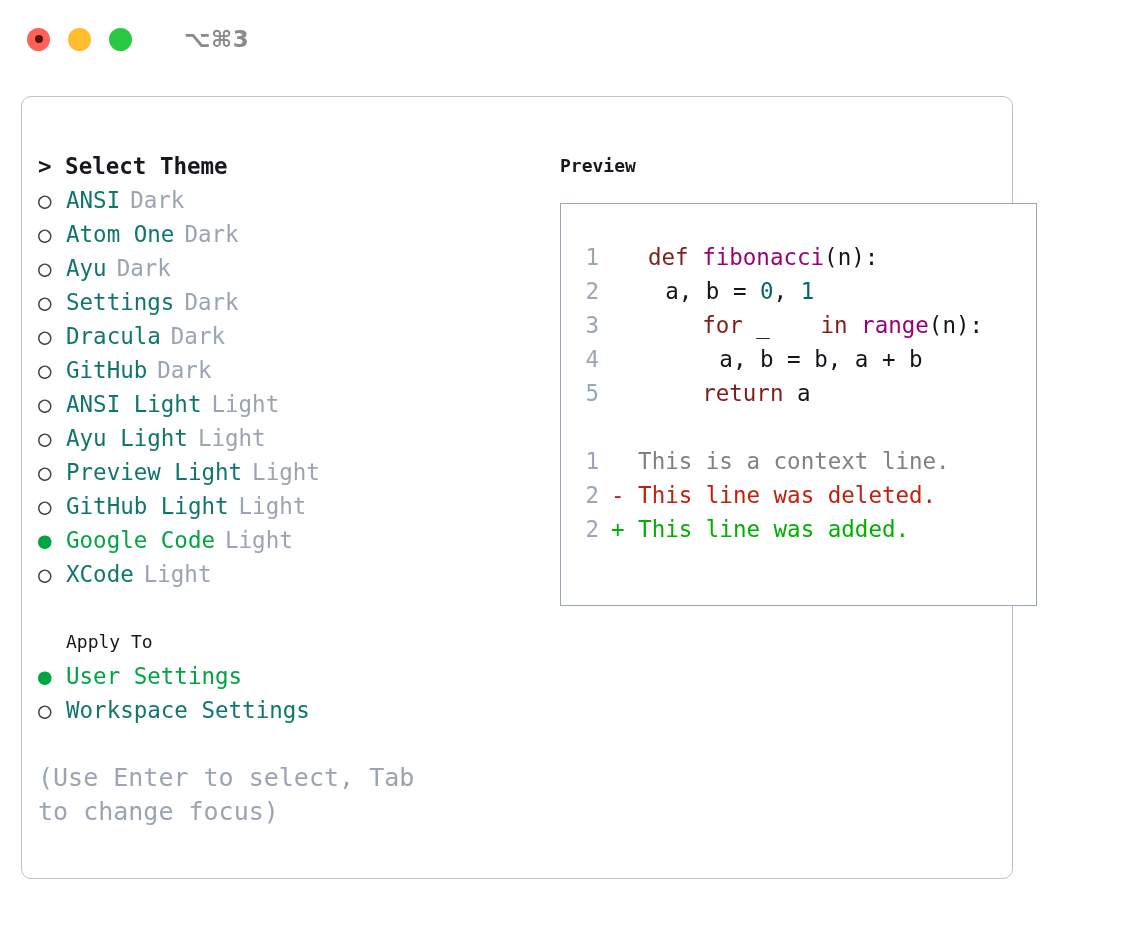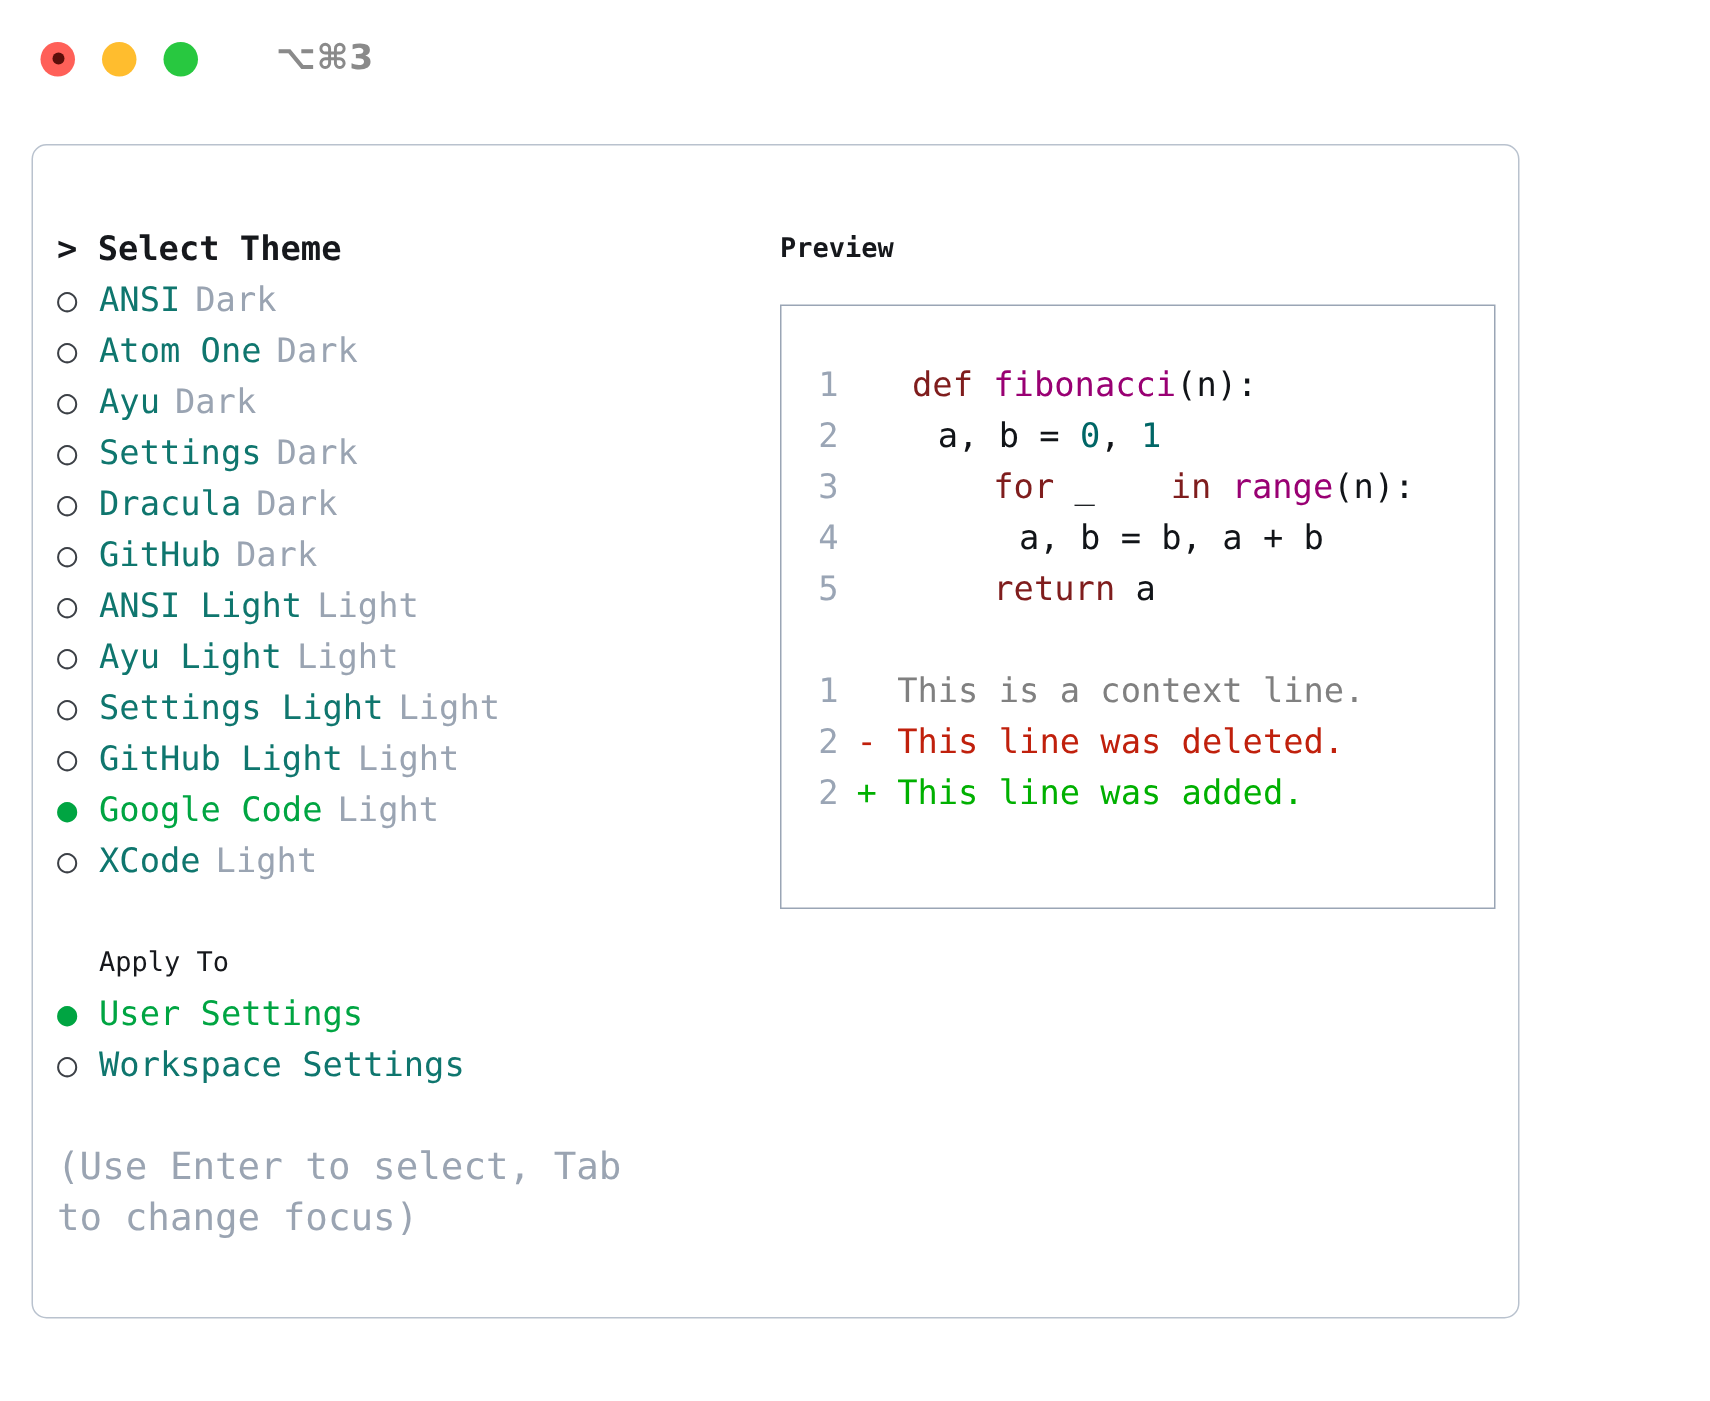--- a/index.html
+++ b/index.html
@@ -76,20 +76,21 @@
     border: 1.5px solid #b9c2ce;
     border-radius: 10px;
     box-sizing: border-box;
     background: #ffffff;
   }
 
   #panel-inner {
     position: absolute;
     left: 0; top: 0; right: 0; bottom: 0;
     display: flex;
+    gap: 40px;
   }
 
   
   #left-col {
     width: 460px;
     padding: 52px 0 0 16px;
     box-sizing: border-box;
   }
 
   .list-header {
@@ -222,21 +223,21 @@
 
         <div id="theme-options">
             <div class="opt-row"><span class="bullet bullet-off">○</span><span class="opt-label">ANSI</span><span class="opt-tag">Dark</span></div>
             <div class="opt-row"><span class="bullet bullet-off">○</span><span class="opt-label">Atom One</span><span class="opt-tag">Dark</span></div>
             <div class="opt-row"><span class="bullet bullet-off">○</span><span class="opt-label">Ayu</span><span class="opt-tag">Dark</span></div>
             <div class="opt-row"><span class="bullet bullet-off">○</span><span class="opt-label">Settings</span><span class="opt-tag">Dark</span></div>
             <div class="opt-row"><span class="bullet bullet-off">○</span><span class="opt-label">Dracula</span><span class="opt-tag">Dark</span></div>
             <div class="opt-row"><span class="bullet bullet-off">○</span><span class="opt-label">GitHub</span><span class="opt-tag">Dark</span></div>
             <div class="opt-row"><span class="bullet bullet-off">○</span><span class="opt-label">ANSI Light</span><span class="opt-tag">Light</span></div>
             <div class="opt-row"><span class="bullet bullet-off">○</span><span class="opt-label">Ayu Light</span><span class="opt-tag">Light</span></div>
-            <div class="opt-row"><span class="bullet bullet-off">○</span><span class="opt-label">Settings Light</span><span class="opt-tag">Light</span></div>
+            <div class="opt-row"><span class="bullet bullet-off">○</span><span class="opt-label">Preview Light</span><span class="opt-tag">Light</span></div>
             <div class="opt-row"><span class="bullet bullet-off">○</span><span class="opt-label">GitHub Light</span><span class="opt-tag">Light</span></div>
             <div class="opt-row"><span class="bullet bullet-on">●</span><span class="opt-label sel">Google Code</span><span class="opt-tag">Light</span></div>
             <div class="opt-row"><span class="bullet bullet-off">○</span><span class="opt-label">XCode</span><span class="opt-tag">Light</span></div>
           </div>
 
         <div class="spacer-sm"></div>
 
         <div class="sub-header">Apply To</div>
 
         <div id="apply-options">

